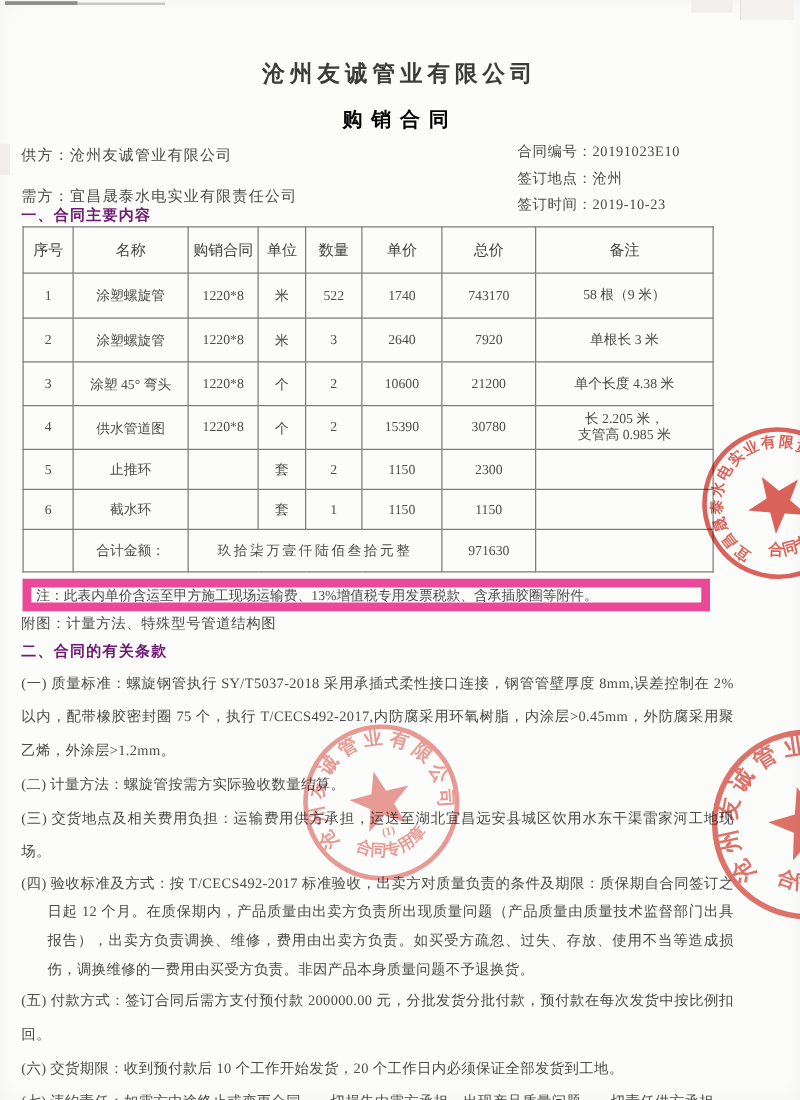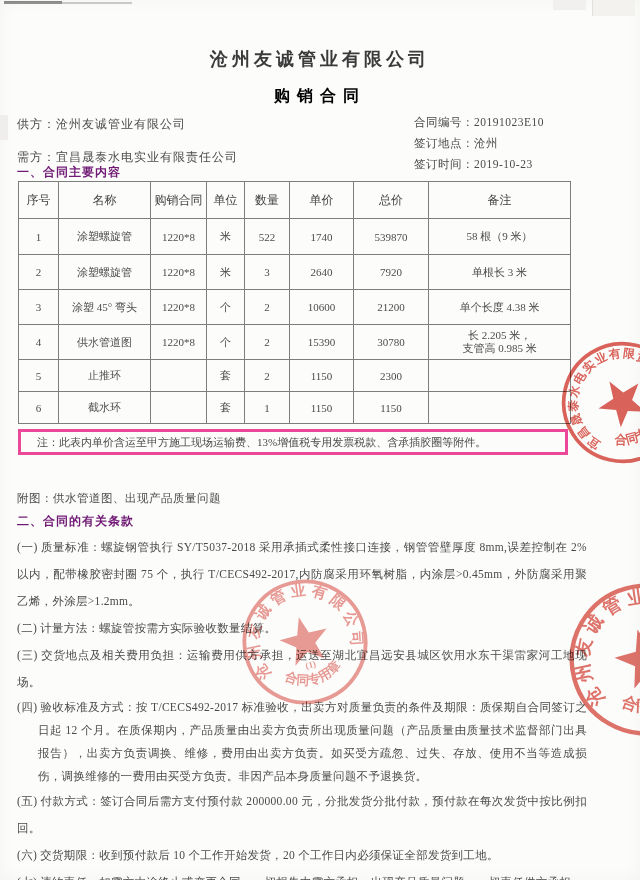--- a/index.html
+++ b/index.html
@@ -25,22 +25,22 @@
   .table-wrap{top:181px;left:18px;width:552px;}
   table.items{border-collapse:collapse;width:552px;table-layout:fixed;border-radius:21px;}
   table.items td,table.items th{border:1px solid #7d7d7d;text-align:center;vertical-align:middle;
       font-weight:normal;color:#4c4c4c;font-size:11px;padding:1px 2px;overflow:hidden;}
   table.items th{font-size:12px;color:#424242;height:34px;}
   tr.r1 td{height:33px;} tr.r2 td{height:32px;} tr.r3 td{height:32px;}
   tr.r4 td{height:32px;} tr.r5 td{height:29px;} tr.r6 td{height:29px;} tr.rt td{height:31px;}
   td.remark{white-space:pre-line;font-size:10.5px;line-height:13px;}
   td.amount-cn{font-size:11.5px;letter-spacing:2px;}
 
-  .note-box{margin-top:5px;border:3px solid #ec4899;width:550px;height:26px;
-            font-size:11px;color:#4a4a4a;display:flex;align-items:center;padding-left:16px;box-sizing:border-box;}
+  .note-box{margin-top:5px;border:7px solid #ec4899;width:550px;height:26px;
+            font-size:11px;color:#4a4a4a;display:flex;align-items:center;padding-left:4px;box-sizing:border-box;}
   .attachment{top:491px;left:17px;font-size:11.5px;color:#4a4a4a;letter-spacing:0.5px;}
 
   
   .clauses{top:534px;left:17px;width:570px;}
   .clause{margin:0;font-size:11.5px;line-height:27px;color:#4a4a4a;text-align:justify;letter-spacing:0.3px;}
   .clause.tight{line-height:23px;padding-left:21px;text-indent:-21px;}
 
   
   .stamp{position:absolute;mix-blend-mode:multiply;pointer-events:none;}
   .stamp svg text{font-family:"Liberation Serif","DejaVu Serif",serif;font-weight:bold;}
@@ -104,21 +104,21 @@
         <th>总价</th>
         <th>备注</th>
       </tr>
       <tr class="r1">
         <td>1</td>
         <td>涂塑螺旋管</td>
         <td>1220*8</td>
         <td>米</td>
         <td>522</td>
         <td>1740</td>
-        <td>539870</td>
+        <td>743170</td>
         <td class="remark">58 根（9 米）</td>
       </tr>
       <tr class="r2">
         <td>2</td>
         <td>涂塑螺旋管</td>
         <td>1220*8</td>
         <td>米</td>
         <td>3</td>
         <td>2640</td>
         <td>7920</td>
@@ -158,26 +158,33 @@
       <tr class="r6">
         <td>6</td>
         <td>截水环</td>
         <td></td>
         <td>套</td>
         <td>1</td>
         <td>1150</td>
         <td>1150</td>
         <td class="remark"></td>
       </tr>
+      <tr class="rt">
+        <td></td>
+        <td>合计金额：</td>
+        <td class="amount-cn" colspan="4">玖拾柒万壹仟陆佰叁拾元整</td>
+        <td>971630</td>
+        <td></td>
+      </tr>
     </tbody>
       </table>
     <div class="note-box">注：此表内单价含运至甲方施工现场运输费、13%增值税专用发票税款、含承插胶圈等附件。</div>
   </div>
 
-  <div class="abs attachment">附图：供水管道图、出现产品质量问题</div>
+  <div class="abs attachment">附图：计量方法、特殊型号管道结构图</div>
 
   <div class="abs sec-heading sec2">二、合同的有关条款</div>
 
   <div class="abs clauses">
     <p class="clause">(一) 质量标准：螺旋钢管执行 SY/T5037-2018 采用承插式柔性接口连接，钢管管壁厚度 8mm,误差控制在 2%以内，配带橡胶密封圈 75 个，执行 T/CECS492-2017,内防腐采用环氧树脂，内涂层&gt;0.45mm，外防腐采用聚乙烯，外涂层&gt;1.2mm。</p>
     <p class="clause">(二) 计量方法：螺旋管按需方实际验收数量结算。</p>
     <p class="clause">(三) 交货地点及相关费用负担：运输费用供方承担，运送至湖北宜昌远安县城区饮用水东干渠雷家河工地现场。</p>
     <p class="clause tight">(四) 验收标准及方式：按 T/CECS492-2017 标准验收，出卖方对质量负责的条件及期限：质保期自合同签订之日起 12 个月。在质保期内，产品质量由出卖方负责所出现质量问题（产品质量由质量技术监督部门出具报告），出卖方负责调换、维修，费用由出卖方负责。如买受方疏忽、过失、存放、使用不当等造成损伤，调换维修的一费用由买受方负责。非因产品本身质量问题不予退换货。</p>
     <p class="clause">(五) 付款方式：签订合同后需方支付预付款 200000.00 元，分批发货分批付款，预付款在每次发货中按比例扣回。</p>
     <p class="clause">(六) 交货期限：收到预付款后 10 个工作开始发货，20 个工作日内必须保证全部发货到工地。</p>

